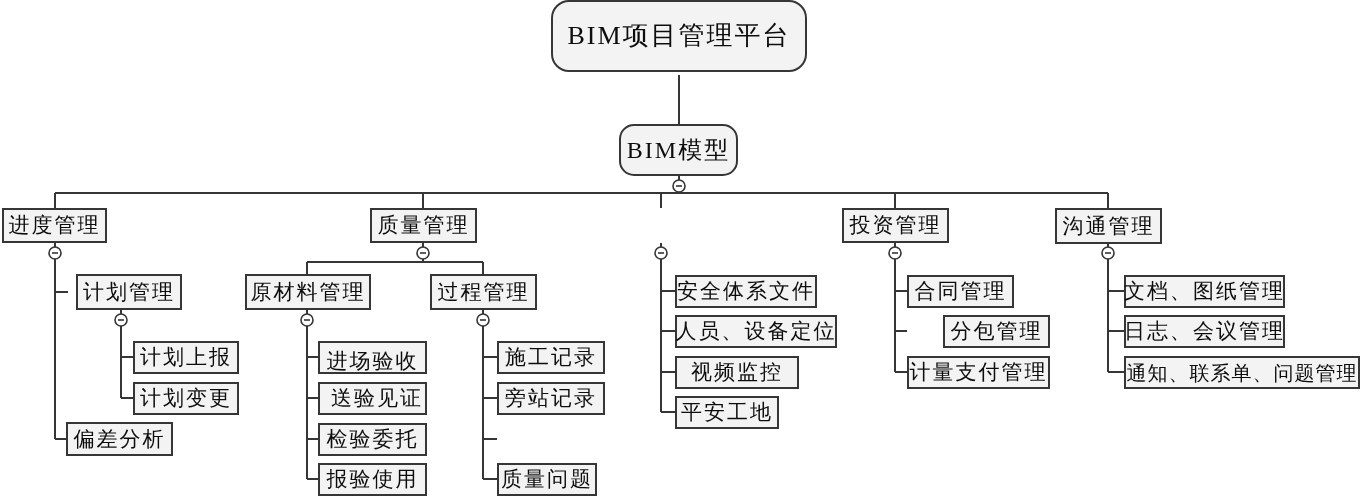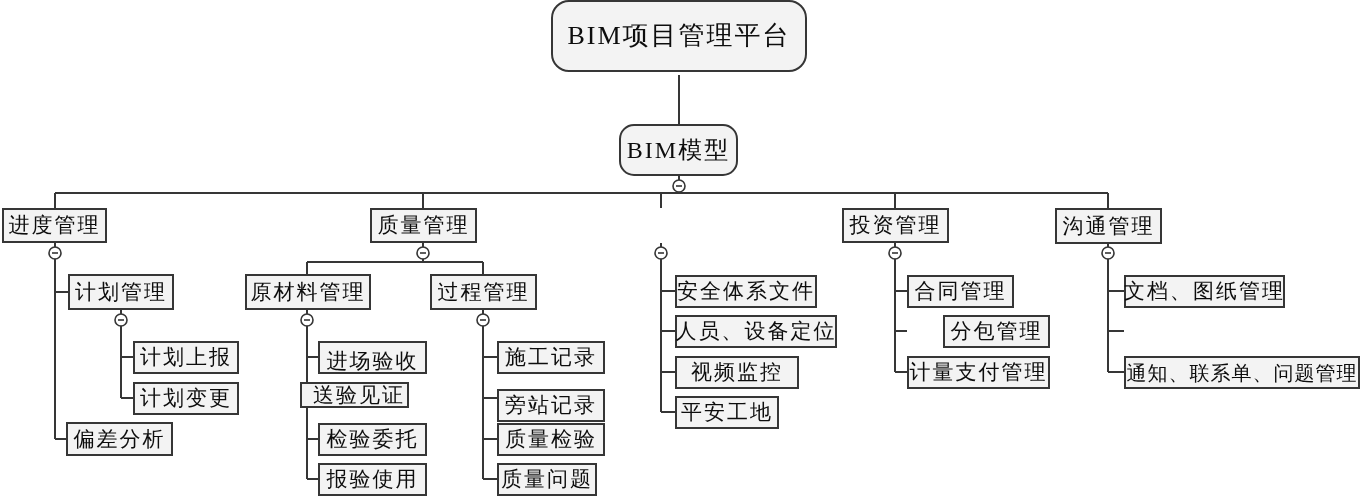--- a/index.html
+++ b/index.html
@@ -124,59 +124,56 @@
   <div class="node" style="left:370px; top:208px; width:107px; height:35px;">
     <span>质量管理</span>
   </div>
   <div class="node" style="left:842px; top:208px; width:107px; height:35px;">
     <span>投资管理</span>
   </div>
   <div class="node" style="left:1055px; top:208px; width:107px; height:36px;">
     <span>沟通管理</span>
   </div>
 
-  <div class="node" style="left:68px; top:274px; width:106px; height:36px;">
+  <div class="node" style="left:76px; top:274px; width:106px; height:36px;">
     <span>计划管理</span>
   </div>
   <div class="node" style="left:133px; top:341px; width:106px; height:33px;">
     <span>计划上报</span>
   </div>
   <div class="node" style="left:133px; top:382px; width:106px; height:33px;">
     <span>计划变更</span>
   </div>
   <div class="node" style="left:66px; top:422px; width:107px; height:34px;">
     <span>偏差分析</span>
   </div>
 
   <div class="node" style="left:245px; top:274px; width:126px; height:36px;">
     <span>原材料管理</span>
   </div>
   <div class="node" style="left:318px; top:341px; width:109px; height:33px;align-items:flex-end;">
     <span>进场验收</span>
   </div>
-  <div class="node" style="left:300px; top:382px; width:109px; height:26px;padding-left:9px;">
+  <div class="node" style="left:318px; top:382px; width:109px; height:33px;padding-left:9px;">
     <span>送验见证</span>
   </div>
   <div class="node" style="left:318px; top:423px; width:109px; height:33px;">
     <span>检验委托</span>
   </div>
   <div class="node" style="left:318px; top:463px; width:109px; height:33px;">
     <span>报验使用</span>
   </div>
   <div class="node" style="left:430px; top:274px; width:107px; height:36px;">
     <span>过程管理</span>
   </div>
   <div class="node" style="left:497px; top:341px; width:108px; height:33px;">
     <span>施工记录</span>
   </div>
-  <div class="node" style="left:497px; top:382px; width:108px; height:33px;margin-top:7px;">
+  <div class="node" style="left:497px; top:382px; width:108px; height:33px;">
     <span>旁站记录</span>
-  </div>
-  <div class="node" style="left:497px; top:423px; width:108px; height:33px;">
-    <span>质量检验</span>
   </div>
   <div class="node" style="left:497px; top:463px; width:100px; height:33px;">
     <span>质量问题</span>
   </div>
 
   <div class="node" style="left:675px; top:275px; width:142px; height:33px;">
     <span>安全体系文件</span>
   </div>
   <div class="node" style="left:675px; top:315px; width:162px; height:33px;">
     <span>人员、设备定位</span>
@@ -194,17 +191,20 @@
   <div class="node" style="left:907px; top:315px; width:107px; height:33px;margin-left:36px;">
     <span>分包管理</span>
   </div>
   <div class="node" style="left:907px; top:356px; width:143px; height:33px;">
     <span>计量支付管理</span>
   </div>
 
   <div class="node" style="left:1124px; top:275px; width:161px; height:33px;">
     <span>文档、图纸管理</span>
   </div>
+  <div class="node" style="left:1124px; top:315px; width:161px; height:33px;">
+    <span>日志、会议管理</span>
+  </div>
   <div class="node small" style="left:1124px; top:356px; width:236px; height:33px;">
     <span>通知、联系单、问题管理</span>
   </div>
 
 </div>
 
 </body></html>

